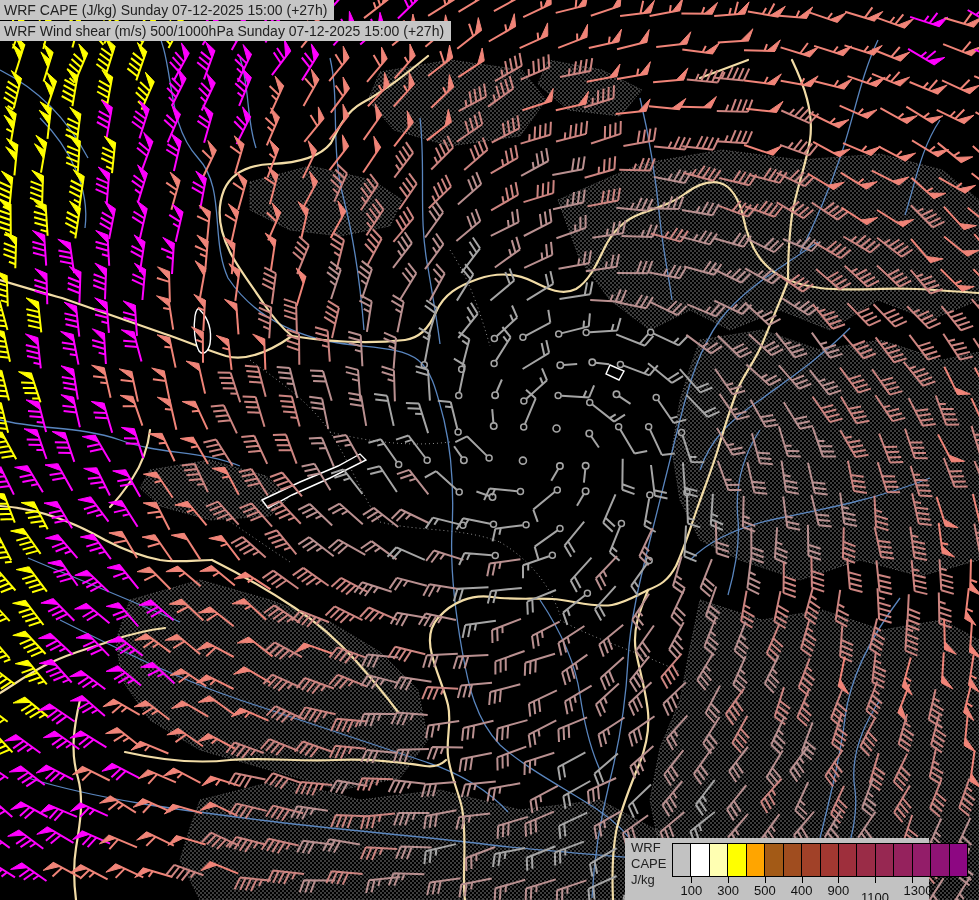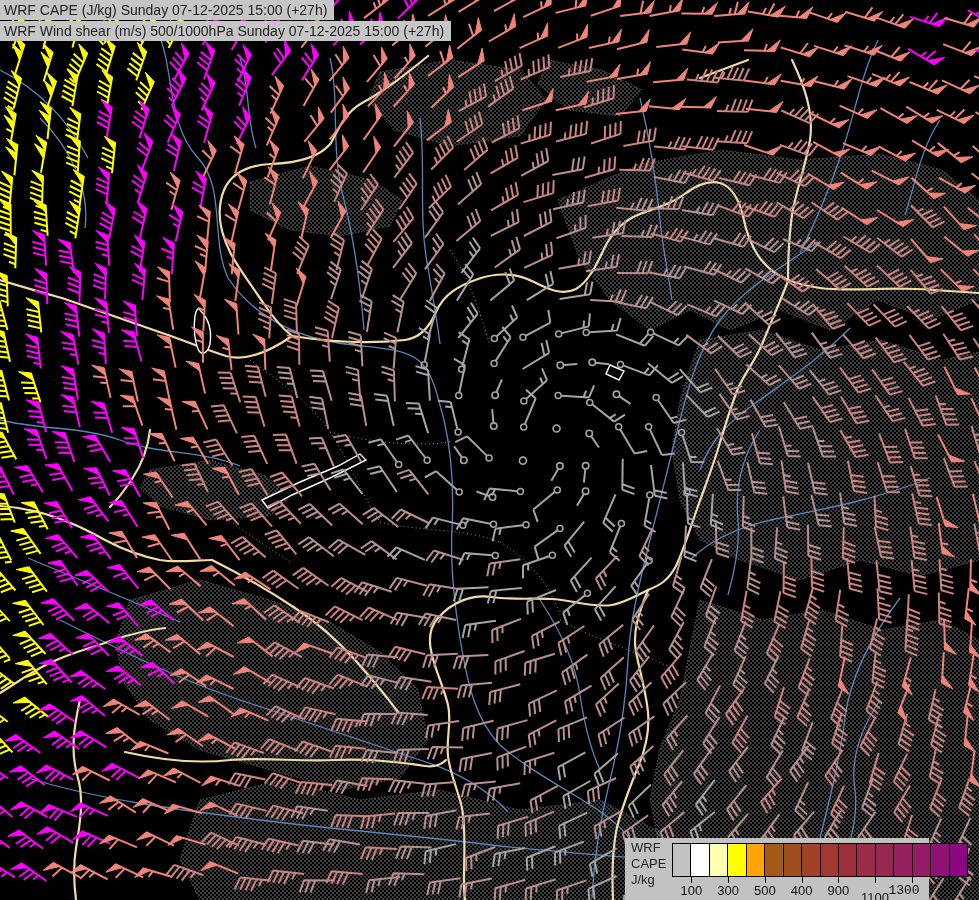--- a/index.html
+++ b/index.html
@@ -3170,18 +3170,18 @@
         <div class="legend-tick-label" style="left: 103.1px;">300</div>
         <div class="legend-tick" style="left: 139.9px;"></div>
         <div class="legend-tick-label" style="left: 139.9px; text-align: center;">500</div>
         <div class="legend-tick" style="left: 176.6px;"></div>
         <div class="legend-tick-label" style="left: 176.6px;">400</div>
         <div class="legend-tick" style="left: 213.4px;"></div>
         <div class="legend-tick-label" style="left: 213.4px;">900</div>
         <div class="legend-tick" style="left: 250.1px;"></div>
         <div class="legend-tick-label" style="left: 250.1px; margin-top: 7px;">1100</div>
         <div class="legend-tick" style="left: 286.9px;"></div>
-        <div class="legend-tick-label" style="left: 279px; font-family: Liberation Mono, monospace;">1300</div>
+        <div class="legend-tick-label" style="left: 293px;">1300</div>
         <div class="legend-tick" style="left: 323.6px;"></div>
         <div class="legend-tick-label" style="left: 323.6px; margin-top: 24px;">1500</div>
       </div>
   </div>
 </div>
 
 </body></html>

